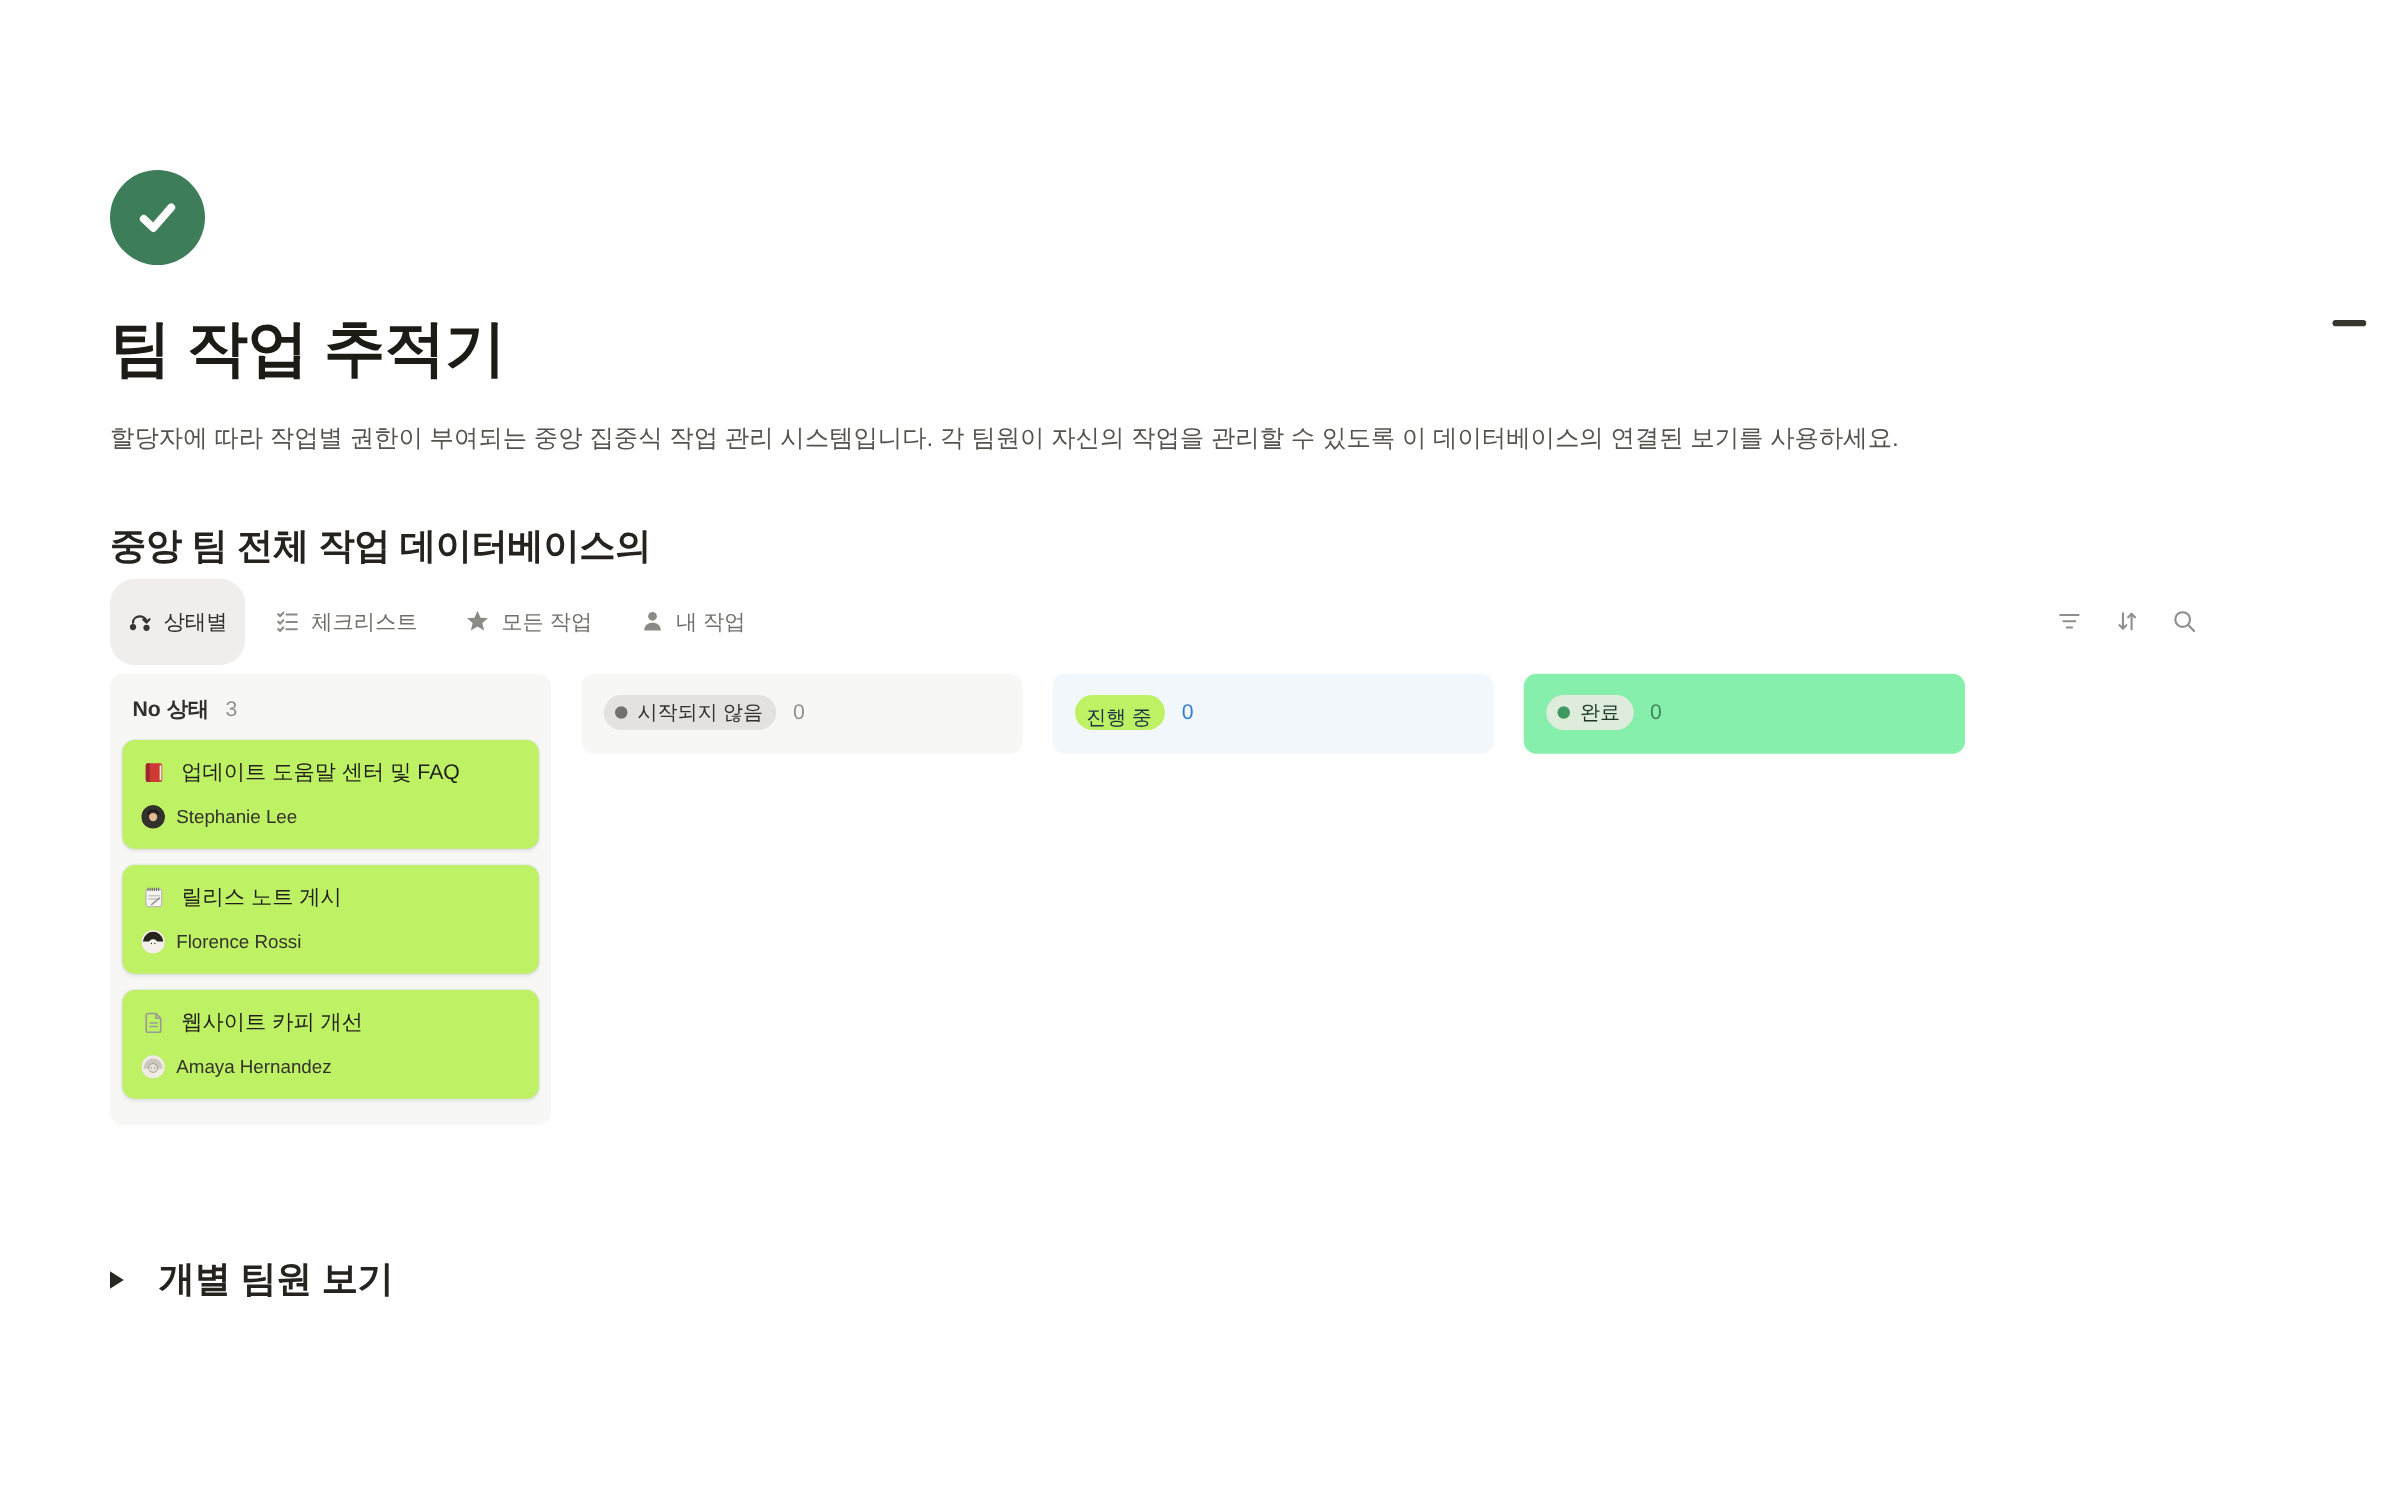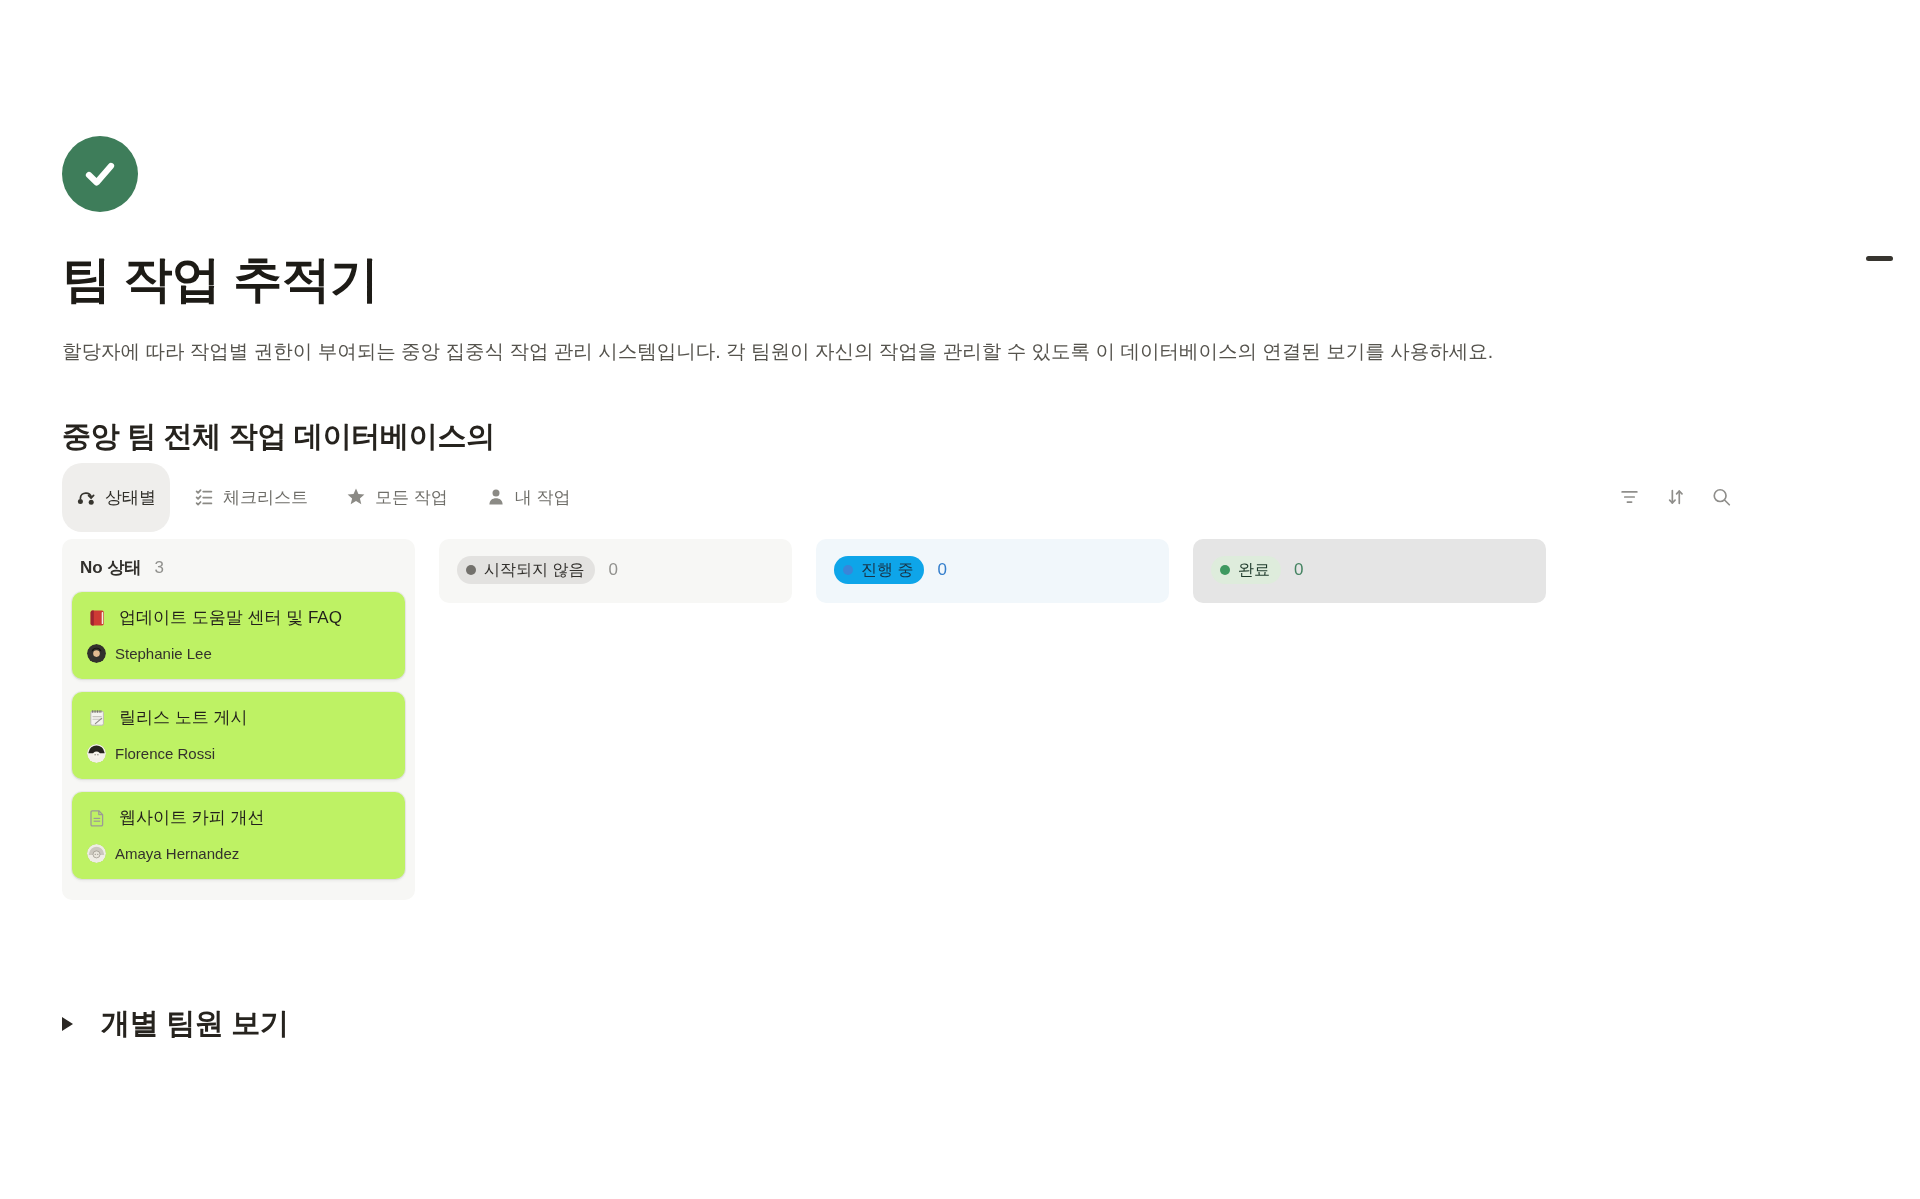--- a/index.html
+++ b/index.html
@@ -2,21 +2,21 @@
 <html><head>
 <meta charset="utf-8">
 <style>
   * { box-sizing: border-box; margin: 0; padding: 0; }
   html,body { width:1920px; height:1199px; background:#ffffff; overflow:hidden; }
   body { font-family:"Liberation Sans","DejaVu Sans",sans-serif; color:#32302C; position:relative; }
 
   .minimize-handle { position:absolute; top:256px; right:27px; width:27px; height:5px;
     background:#37352F; border-radius:3px; cursor:pointer; }
 
-  .content { position:relative; margin-left:62px; padding-top:136px; width:1672px; }
+  .content { position:relative; margin-left:88px; padding-top:136px; width:1672px; }
 
   .page-icon { width:76px; height:76px; border-radius:50%; background:#3E7D5A;
     display:flex; align-items:center; justify-content:center; cursor:pointer; }
 
   .page-title { margin-top:38px; font-size:49px; line-height:1.2; font-weight:700;
     letter-spacing:-0.6px; color:#1D1B16; }
 
   .page-desc { margin-top:28px; font-size:19.5px; line-height:1.45; color:#55534D; width:1480px; }
 
   .db-heading { margin-top:52px; font-size:29px; font-weight:700; color:#26231E; letter-spacing:-0.3px; }
@@ -29,33 +29,33 @@
   .tab.active svg { color:#37352F; }
 
   .view-toolbar { position:absolute; right:2px; top:50%; transform:translateY(-50%);
     display:flex; align-items:center; gap:25px; }
   .view-toolbar .tool { color:#8F8E8B; cursor:pointer; display:flex; }
 
   .board { margin-top:24px; display:flex; gap:24px; align-items:flex-start; }
   .board-col { width:353px; border-radius:10px; padding:8px; }
   .col-gray  { background:#F7F7F5; }
   .col-blue  { background:#F1F7FB; }
-  .col-green { background:#e5e5e5; }
+  .col-green { background:#86efac; }
   .col-header { display:flex; align-items:center; gap:13px; padding:9px 8px 11px 10px; cursor:pointer; }
   .col-label-plain { font-size:17px; font-weight:600; color:#32302C; }
   .col-count { font-size:17px; color:#91918E; }
   .col-count.blue  { color:#337ECC; }
   .col-count.green { color:#448361; }
 
   .pill { display:inline-flex; align-items:center; gap:8px; height:28px;
     padding:0 11px 0 9px; border-radius:14px; font-size:16px; font-weight:500; }
   .pill .dot { width:10px; height:10px; border-radius:50%; }
   .pill-gray  { background:#E3E2E0; color:#32302C; }
   .pill-gray .dot  { background:#73716C; }
-  .pill-blue  { background:#0ea5e9; color:#183347; }
+  .pill-blue  { background:#bef264; color:#183347;flex-direction:column; }
   .pill-blue .dot  { background:#3A85D9; }
   .pill-green { background:#DEECDC; color:#1C3829; }
   .pill-green .dot { background:#3E9960; }
 
   .card { background:#bef264; border-radius:10px; margin:2px 2px 13px; padding:14px 15px 16px;
     box-shadow:0 0 0 1px rgba(15,15,15,0.055), 0 2px 3px rgba(15,15,15,0.06); cursor:pointer; }
   .card-title { display:flex; align-items:center; gap:12px; font-size:17px; font-weight:500; color:#211F1B; }
   .card-title svg { flex:0 0 auto; }
   .card-assignee { display:flex; align-items:center; gap:9px; margin-top:15px; font-size:15px; color:#34322D; }
   .avatar { width:19px; height:19px; border-radius:50%; overflow:hidden; flex:0 0 auto;

